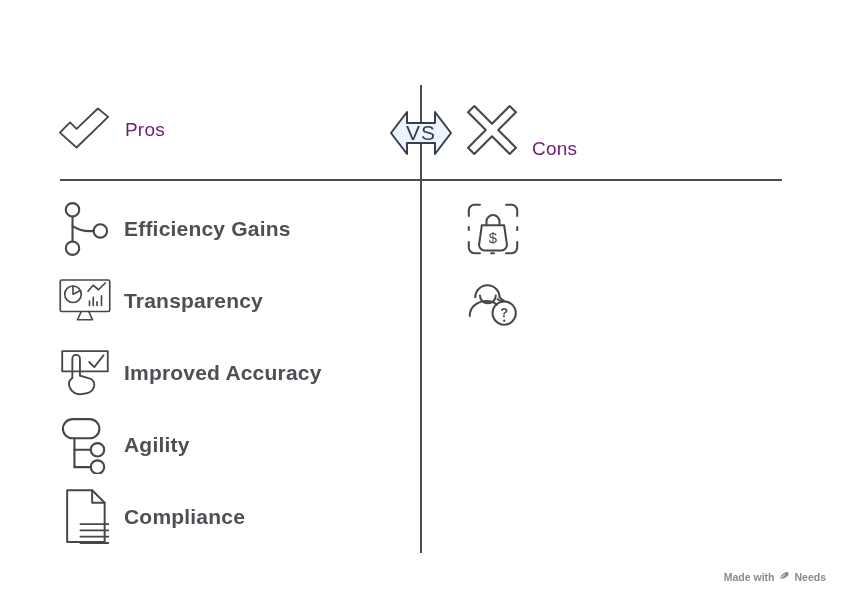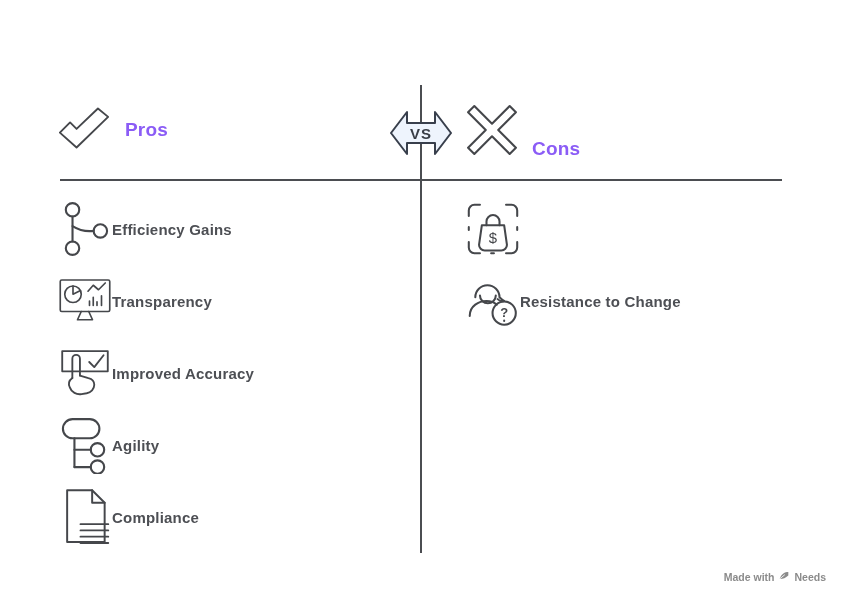--- a/index.html
+++ b/index.html
@@ -29,42 +29,42 @@
 
   .header {
     position: absolute;
     display: flex;
     align-items: center;
   }
   .header-pros { left: 58px; top: 106px; }
   .header-cons { left: 466px; top: 104px; align-items: flex-end; }
   .header .title {
     font-size: 19px;
-    font-weight: bold;
-    color: #8b5cf6;
+    font-weight: normal;
+    color: #701a75;
     letter-spacing: 0.2px;
   }
   .header-pros .title { margin-left: 15px; }
   .header-cons .title { margin-left: 14px; }
 
   .vs-badge {
     position: absolute;
     left: 390px; top: 108px;
     width: 62px; height: 50px;
     z-index: 2;
   }
   .vs-badge svg { position: absolute; left: 0; top: 0; }
   .vs-badge .vs-label {
     position: absolute;
     left: 0; top: 0; width: 62px; height: 50px;
     display: flex; align-items: center; justify-content: center;
-    font-size: 15px;
+    font-size: 21px;
     color: #383d46;
     letter-spacing: 1px;
-    font-weight: 700;
+    font-weight: 400;
   }
 
   .col {
     position: absolute;
     top: 193px;
   }
   .col-left  { left: 58px; }
   .col-right { left: 466px; }
 
   .item {
@@ -73,21 +73,22 @@
     height: 72px;
   }
   .icon-box {
     width: 54px;
     display: flex;
     align-items: center;
     justify-content: center;
     flex: 0 0 54px;
   }
   .item .label {
-    font-size: 15px;
+    margin-left: 12px;
+    font-size: 21px;
     font-weight: bold;
     color: #4d4f54;
     letter-spacing: 0.2px;
     white-space: nowrap;
   }
 
   .ic { stroke: #45474b; fill: none; stroke-width: 2.2; stroke-linecap: round; stroke-linejoin: round; }
   .ic-thin { stroke-width: 2; }
   .ic-text { fill: #45474b; stroke: none; font-family: "Liberation Sans", sans-serif; }
 
@@ -225,21 +226,20 @@
       <span class="icon-box">
         <svg width="56" height="54" viewBox="0 0 58 56">
           <path class="ic" d="M10 24 a13 13 0 1 1 26 0 c2 2 3 3 5 4 c-3 1 -5 0 -7 -2"></path>
           <path class="ic" d="M15 22 a8.5 8.5 0 1 0 17 0"></path>
           <path class="ic" d="M4 44 c0 -11 10 -16 18 -16 c4 0 8 1 11 4"></path>
           <circle class="ic" cx="41" cy="41" r="12.5"></circle>
           <text class="ic-text" x="41" y="45" font-size="14" font-weight="bold" text-anchor="middle">?</text>
           <path class="ic" d="M41 49 v0.5"></path>
         </svg>
       </span>
-      <span class="label">Resistance to Change</span>
     </div>
 
   </div>
 
   <div class="watermark">
     <span>Made with</span>
     <span>
       <svg width="12" height="11" viewBox="0 0 14 12">
         <path d="M2 10 C4 4 8 2 12 2 L12 6 C9 9 6 10 2 10 Z" fill="#8b8b8b"></path>
         <path d="M2 10 L8 5" stroke="#ffffff" stroke-width="1" fill="none"></path>

